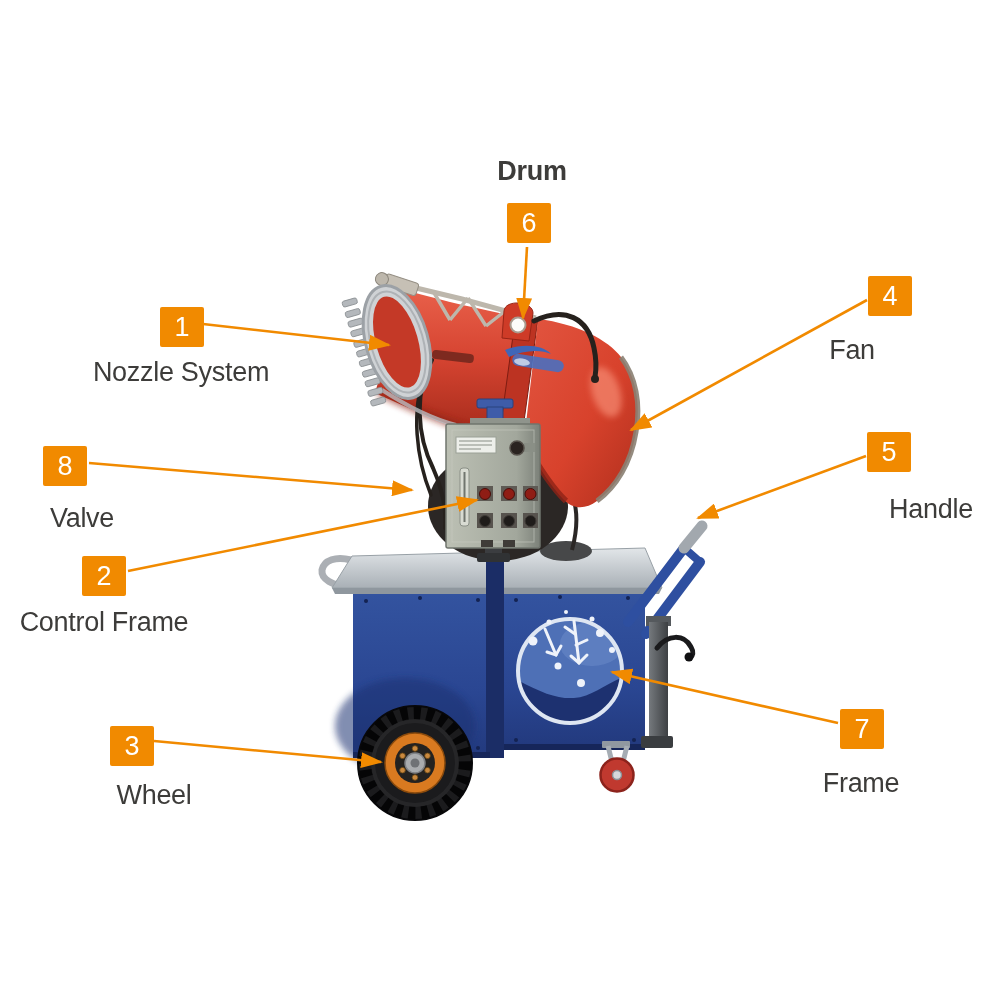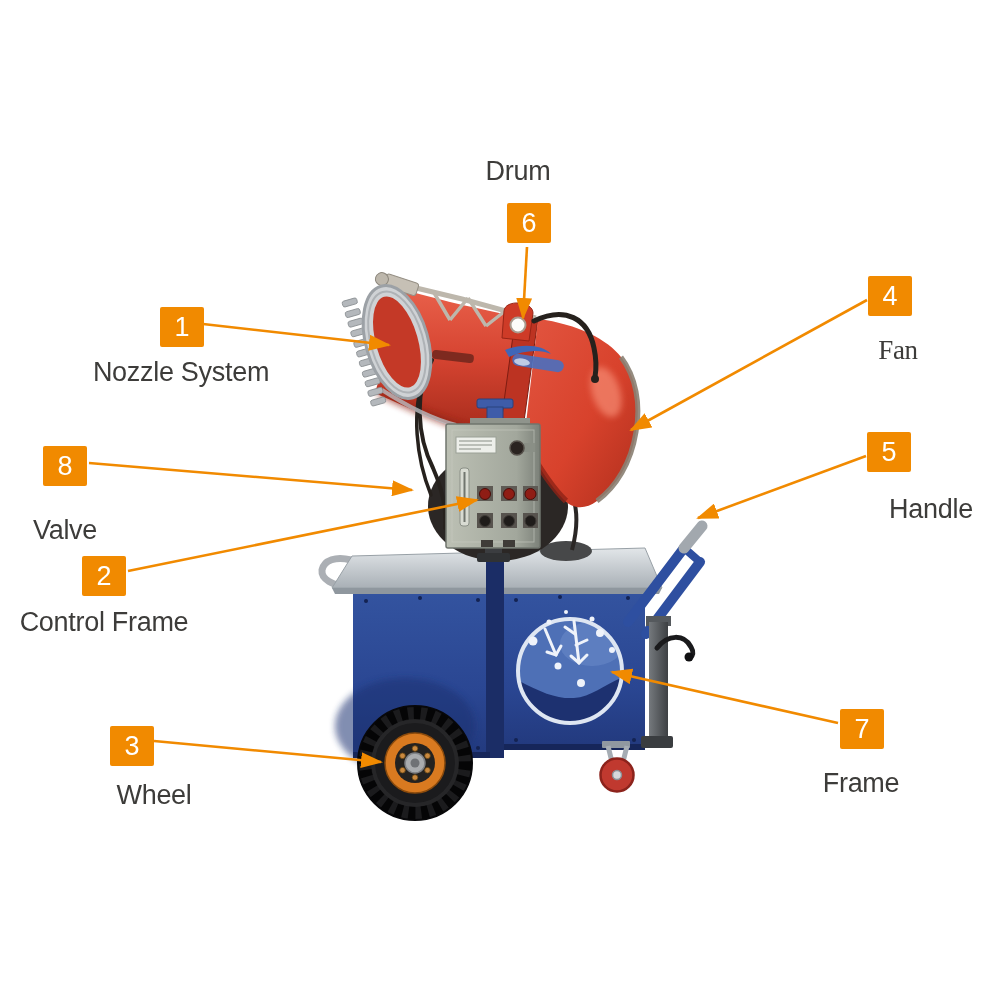--- a/index.html
+++ b/index.html
@@ -14,25 +14,25 @@
     justify-content:center;border-radius:2px;line-height:1;
   }
   .part-label{
     position:absolute;color:var(--label,#3D3C3A);font-size:27px;line-height:30px;
     white-space:nowrap;transform:translateX(-50%);letter-spacing:-0.3px;
   }
   
   #c1 .num-box{left:160px;top:307px;} #c1 .part-label{left:181px;top:357px;text-align:right;}
   #c2 .num-box{left:82px;top:556px;}  #c2 .part-label{left:104px;top:607px;}
   #c3 .num-box{left:110px;top:726px;} #c3 .part-label{left:131px;top:780px;margin-left:23px;}
-  #c4 .num-box{left:868px;top:276px;} #c4 .part-label{left:898px;top:335px;font-family:Liberation Serif, serif;}
+  #c4 .num-box{left:868px;top:276px;} #c4 .part-label{left:852px;top:335px;}
   #c5 .num-box{left:867px;top:432px;} #c5 .part-label{left:931px;top:494px;}
-  #c6 .num-box{left:507px;top:203px;} #c6 .part-label{left:518px;top:156px;}
+  #c6 .num-box{left:507px;top:203px;} #c6 .part-label{left:532px;top:156px;font-weight:bold;}
   #c7 .num-box{left:840px;top:709px;} #c7 .part-label{left:861px;top:768px;}
-  #c8 .num-box{left:43px;top:446px;}  #c8 .part-label{left:65px;top:503px;margin-top:12px;}
+  #c8 .num-box{left:43px;top:446px;}  #c8 .part-label{left:82px;top:503px;}
 </style>
 </head>
 <body>
 
 <div class="canvas">
 
   <svg class="scene" viewBox="0 0 1000 1000" aria-hidden="true">
     <defs>
       <linearGradient id="gradRed" x1="0" y1="0" x2="0" y2="1">
         <stop offset="0" stop-color="#E8604A"></stop>

